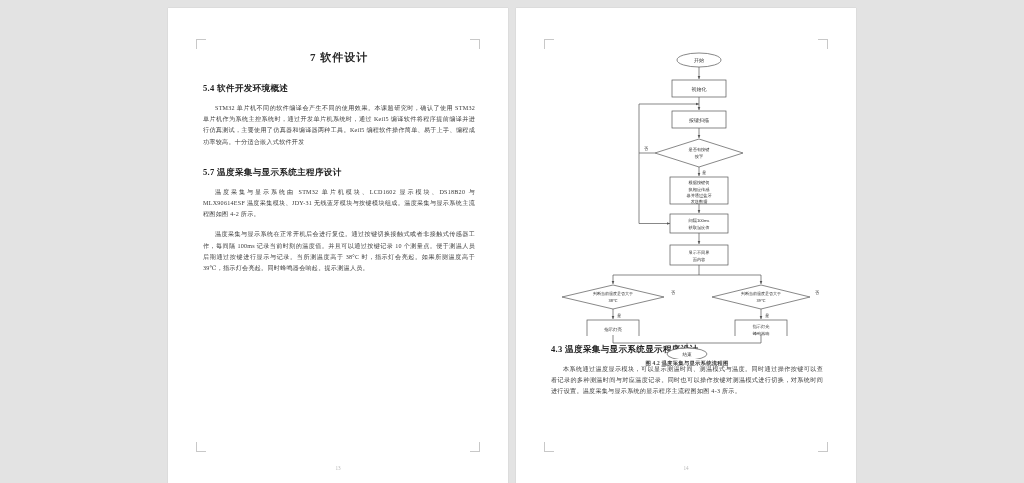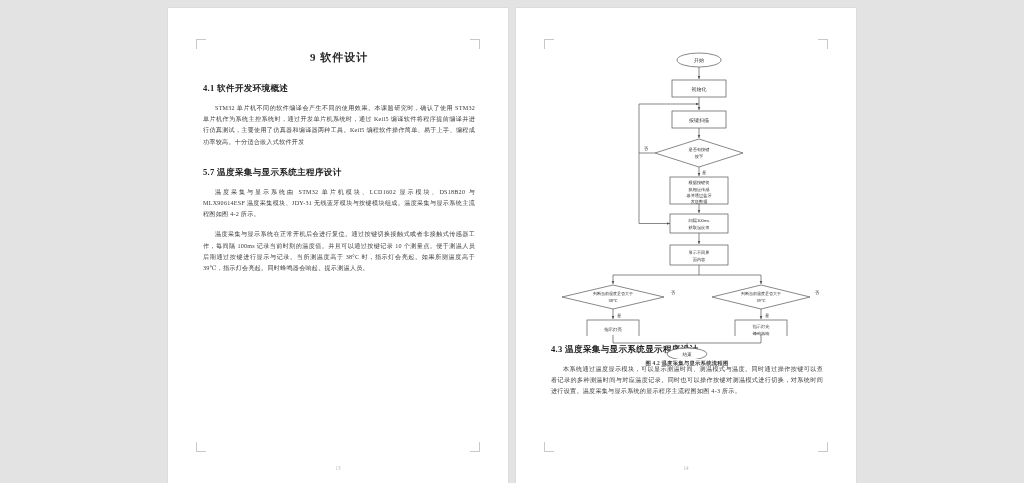--- a/index.html
+++ b/index.html
@@ -111,23 +111,23 @@
 
 <div id="viewer">
 
   <div class="page" id="page-left">
     <div class="cmark cm-tl" style="left:28px; top:31px;"></div>
     <div class="cmark cm-tr" style="right:28px; top:31px;"></div>
     <div class="cmark cm-bl" style="left:28px; bottom:31px;"></div>
     <div class="cmark cm-br" style="right:28px; bottom:31px;"></div>
 
     <div class="content">
-      <div class="chapter-title">9 软件设计</div>
-
-      <div class="h2">4.1 软件开发环境概述</div>
+      <div class="chapter-title">7 软件设计</div>
+
+      <div class="h2">5.4 软件开发环境概述</div>
       <p class="body">STM32 单片机不同的软件编译会产生不同的使用效果。本课题研究时，确认了使用 STM32 单片机作为系统主控系统时，通过开发单片机系统时，通过 Keil5 编译软件将程序提前编译并进行仿真测试，主要使用了仿真器和编译器两种工具。Keil5 编程软件操作简单、易于上手、编程成功率较高。十分适合嵌入式软件开发</p>
 
       <div class="sec-gap"></div>
 
       <div class="h2">5.7 温度采集与显示系统主程序设计</div>
       <p class="body">温度采集与显示系统由 STM32 单片机模块、LCD1602 显示模块、DS18B20 与 MLX90614ESF 温度采集模块、JDY-31 无线蓝牙模块与按键模块组成。温度采集与显示系统主流程图如图 4-2 所示。</p>
       <p class="body">温度采集与显示系统在正常开机后会进行复位。通过按键切换接触式或者非接触式传感器工作，每间隔 100ms 记录当前时刻的温度值。并且可以通过按键记录 10 个测量点。便于测温人员后期通过按键进行显示与记录。当所测温度高于 38°C 时，指示灯会亮起。如果所测温度高于 39℃，指示灯会亮起。同时蜂鸣器会响起。提示测温人员。</p>
     </div>
 
     <div class="pagenum">13</div>

